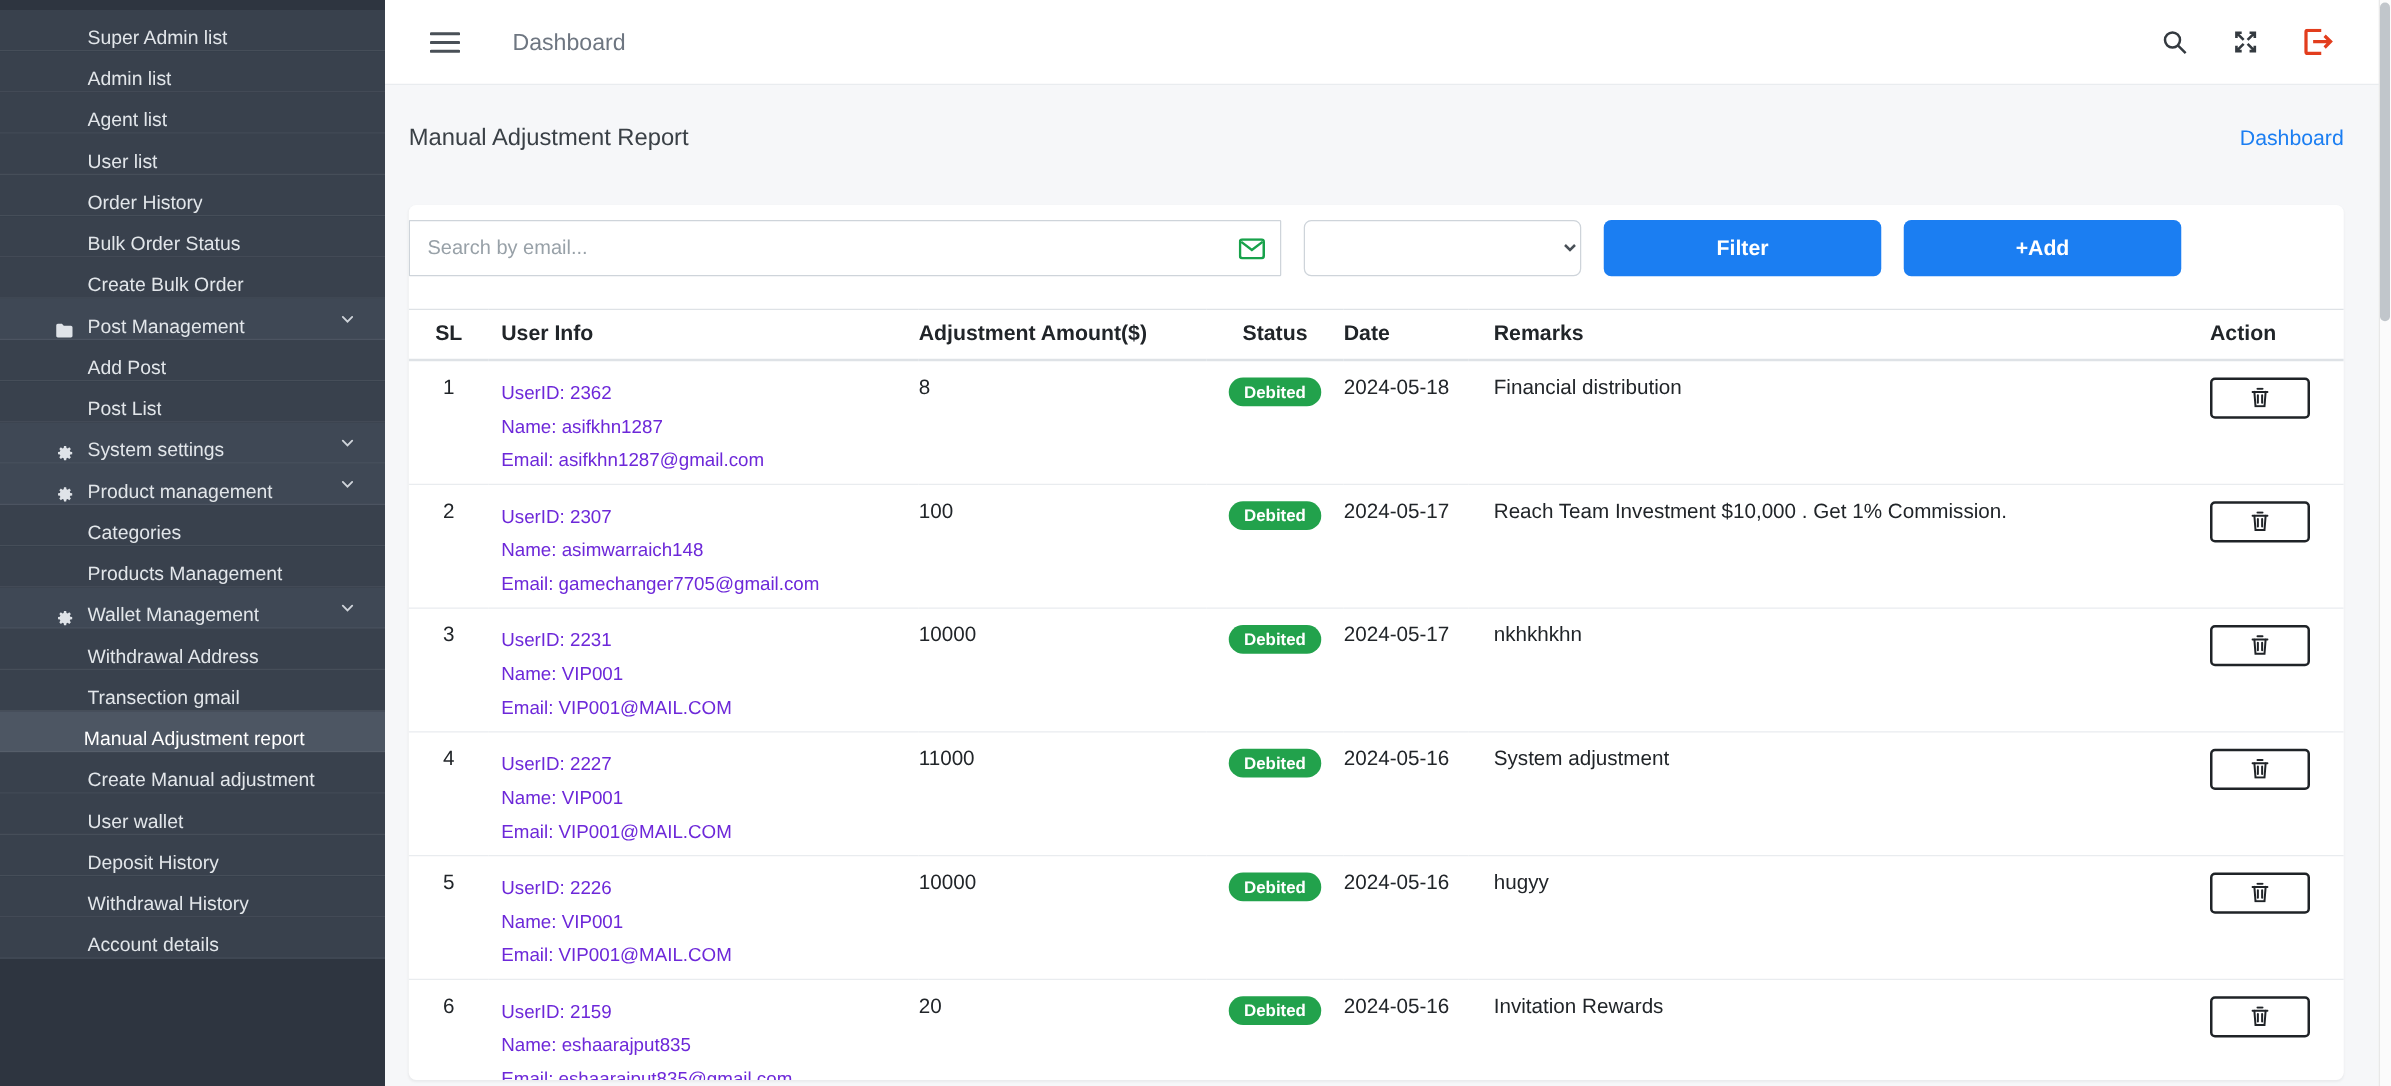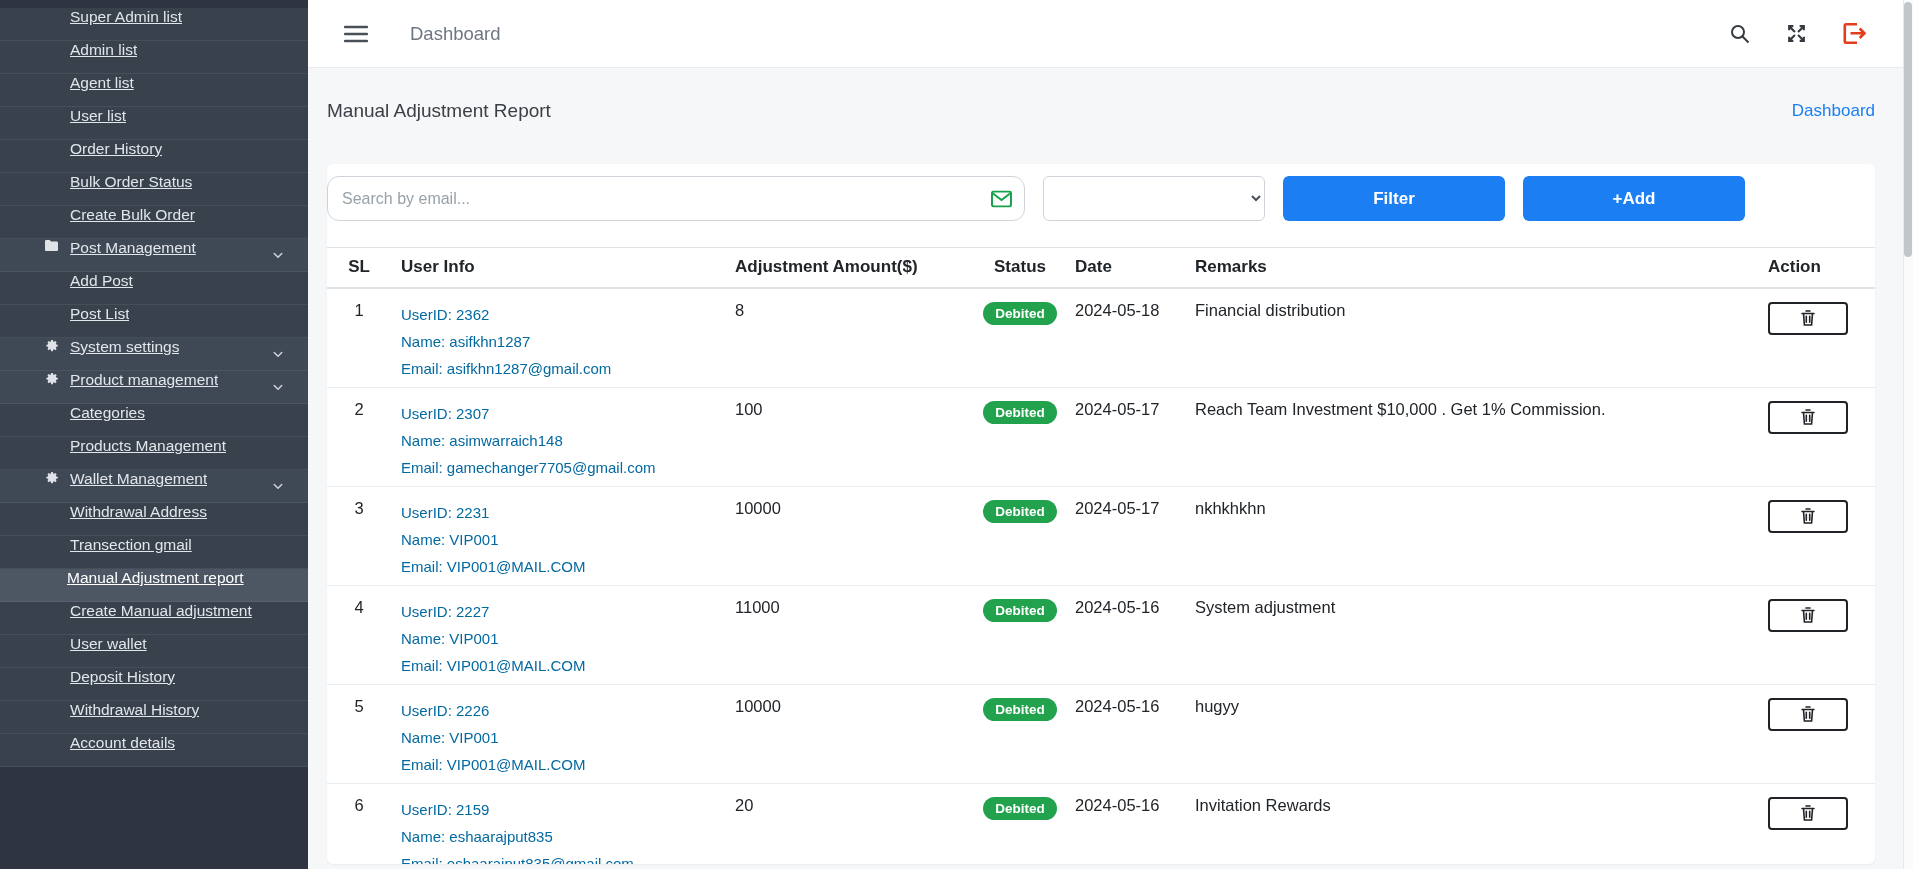--- a/index.html
+++ b/index.html
@@ -3,23 +3,23 @@
 <meta charset="utf-8">
 <title>Dashboard</title>
 <style>
   * { margin:0; padding:0; box-sizing:border-box; }
   html,body { width:1913px; height:869px; overflow:hidden; font-family:"Liberation Sans",sans-serif; background:#f6f7f9; }
   .app { display:flex; width:1913px; height:869px; position:relative; }
 
   
   .sidebar { width:308px; min-width:308px; background:#2e3540; display:flex; flex-direction:column; overflow:hidden; }
   .side-nav { padding-top:8px; display:flex; flex-direction:column; }
-  .side-item { position:relative; height:33px; display:flex; align-items:flex-start; padding-left:70px;
+  .side-item { position:relative; height:33px; display:flex; align-items:flex-end; padding-left:70px;
                color:#e2e6ea; font-size:15.5px; background:#39414d;
-               border-bottom:1px solid rgba(255,255,255,0.07); cursor:pointer; white-space:nowrap;text-decoration:underline; }
+               border-bottom:1px solid rgba(255,255,255,0.07); cursor:pointer; white-space:nowrap; }
   .side-item.section { padding-left:44px; background:#3f4855; }
   .side-item.active { background:#4d5663; color:#ffffff; padding-left:67px; }
   .s-icon { display:flex; margin-right:11px; flex:0 0 auto; }
   .s-label { overflow:hidden; text-overflow:ellipsis; }
   .s-chev { position:absolute; right:24px; top:50%; transform:translateY(-50%); display:flex; }
   .side-fill { flex:1; background:#2e3540; }
 
   
   .main { flex:1; display:flex; flex-direction:column; height:100%; min-width:0; }
   .topbar { height:68px; background:#ffffff; border-bottom:1px solid #e9ecef; display:flex; align-items:center;
@@ -31,21 +31,21 @@
   .content { flex:1; padding:24px 38px 0 19px; overflow:hidden; }
   .page-head { margin-top:8px; display:flex; align-items:center; justify-content:space-between; }
   .page-title { font-size:19px; font-weight:500; color:#3a4046; }
   .crumb-link { font-size:17px; color:#1b7ef2; cursor:pointer; text-decoration:none; }
 
   .card { margin-top:42px; background:#ffffff; border-radius:6px; box-shadow:0 1px 2px rgba(0,0,0,0.05);
           padding:12px 0 0 0; height:700px; overflow:hidden; }
 
   .filter-row { display:flex; gap:18px; height:45px; align-items:stretch; }
   .search-wrap { position:relative; width:698px; }
-  .search-input { width:100%; height:45px; border:1px solid #ced4da; border-radius:12px; padding:0 44px 0 14px;
+  .search-input { width:100%; height:45px; border:1px solid #ced4da; border-radius:1px; padding:0 44px 0 14px;
                   font-size:16px; color:#343a40; font-family:"Liberation Sans",sans-serif; outline:none; }
   .search-input::placeholder { color:#98a1a8; }
   .mail-icon { position:absolute; right:13px; top:50%; transform:translateY(-50%); display:flex; }
   .filter-select { width:222px; height:45px; border:1px solid #ced4da; border-radius:6px; background:#fff;
                    font-size:16px; color:#495057; padding:0 10px; font-family:"Liberation Sans",sans-serif; }
   .btn-blue { width:222px; height:45px; background:#1b7ef2; color:#ffffff; border:none; border-radius:6px;
               font-size:17px; font-weight:700; cursor:pointer; font-family:"Liberation Sans",sans-serif; }
 
   
   table.report { margin-top:26px; width:100%; border-collapse:collapse; table-layout:fixed; }
@@ -53,21 +53,21 @@
                           font-size:17px; font-weight:700; color:#212529; text-align:left; vertical-align:middle; }
   table.report tbody td { padding-top:12px; padding-bottom:5px; vertical-align:top; font-size:16.5px;
                           color:#212529; border-bottom:1px solid #e9ecef; text-align:left; }
   .c0 { text-align:center !important; }
   .c1 { padding-left:10px; }
   .c2 { text-align:center; }
   .c3 { text-align:center !important; }
   .c4 { text-align:left; }
   .c5 { padding-left:20px; }
   .c6 { padding-left:8px; }
-  .uline { line-height:27px; font-size:15px; color:#0369a1; white-space:nowrap; overflow:hidden; text-overflow:ellipsis; }
+  .uline { line-height:27px; font-size:15px; color:#6d28d9; white-space:nowrap; overflow:hidden; text-overflow:ellipsis; }
   .badge { display:inline-block; width:74px; padding:4px 0; margin-top:1px; border-radius:12px; background:#22a24c;
            color:#ffffff; font-size:13.5px; font-weight:700; text-align:center; }
   .trash-btn { width:80px; height:33px; margin-top:1px; background:#ffffff; border:2px solid #1f2327; border-radius:4px;
                display:flex; align-items:center; justify-content:center; cursor:pointer; }
 
   
   .scrollbar { position:absolute; top:0; right:0; width:10px; height:869px; background:#fbfbfb;
                border-left:1px solid #e8e8e8; }
   .scroll-thumb { position:absolute; top:2px; right:1px; width:8px; height:255px; background:#c1c6cb; border-radius:4px; }
 </style>

